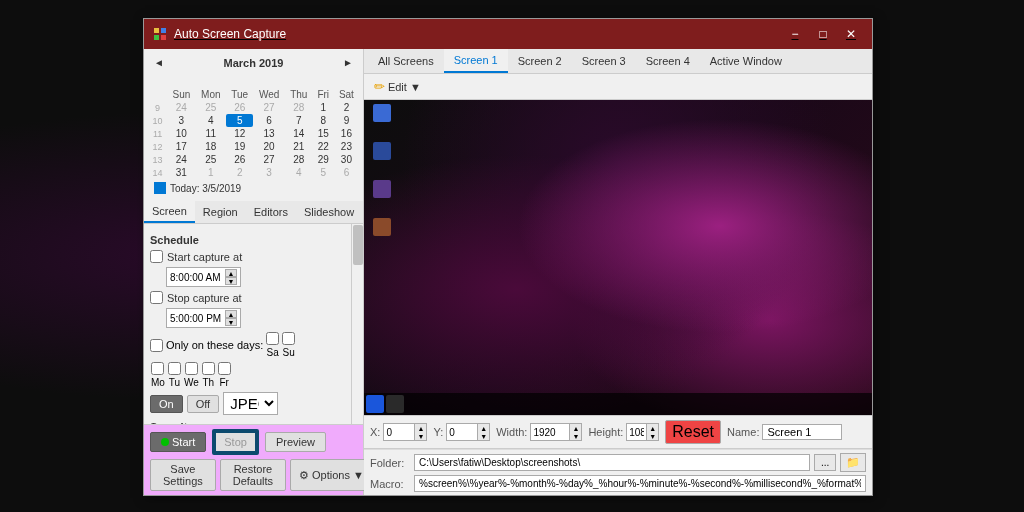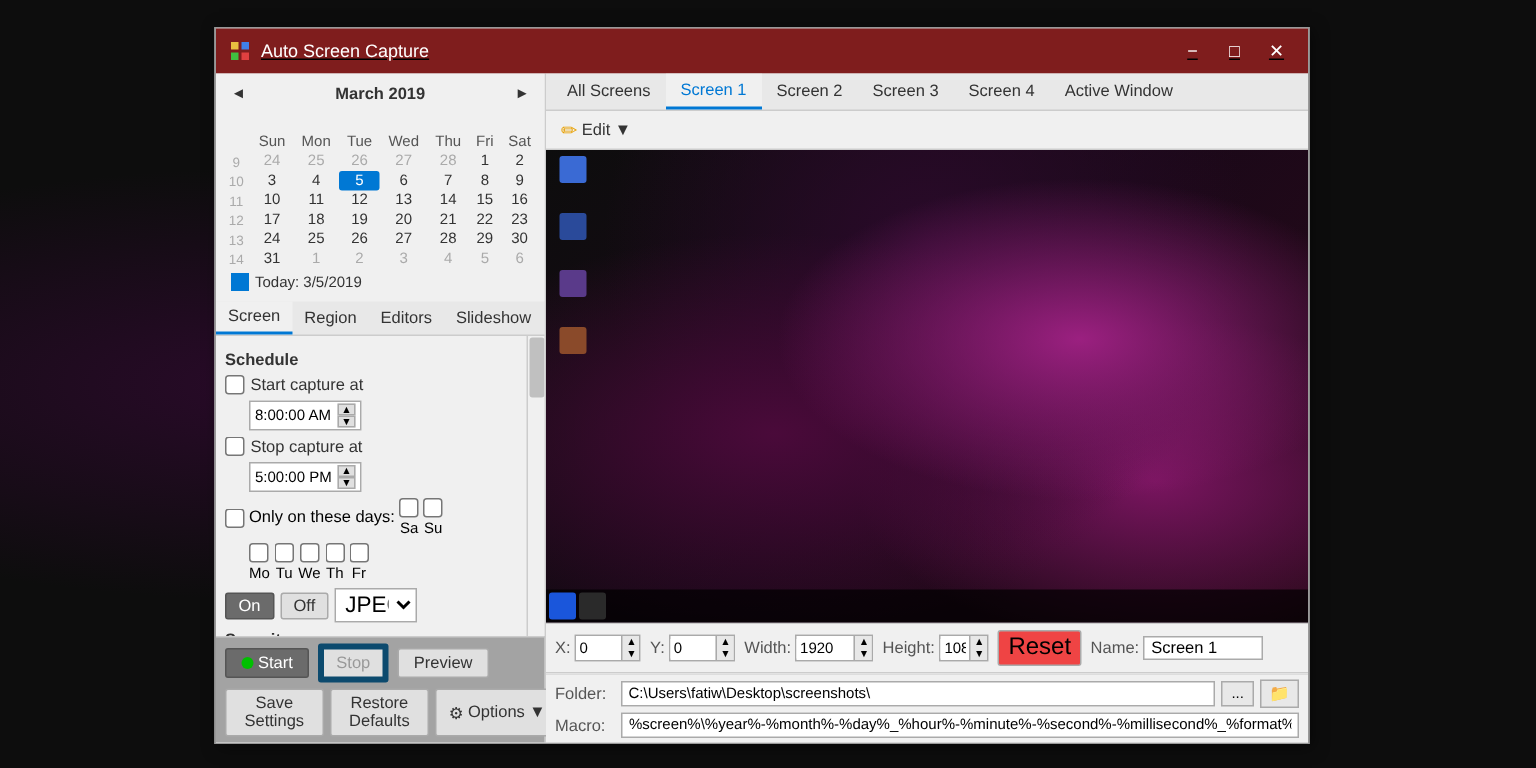--- a/index.html
+++ b/index.html
@@ -310,21 +310,21 @@
       line-height: 1.4;
     }
 
     
     .left-bottom {
       border-top: 1px solid #ccc;
       padding: 4px 6px;
       display: flex;
       flex-direction: column;
       gap: 4px;
-      background: #a3a3a3;
+      background: #f0abfc;
       flex-shrink: 0;
     }
     .bottom-controls-row {
       display: flex;
       align-items: center;
       gap: 6px;
     }
     .start-btn {
       background: #6b6b6b;
       color: white;
@@ -791,21 +791,21 @@
             <span>Only on these days:</span>
             <div class="day-check">
               <input type="checkbox" style="">
               <span>Sa</span>
             </div>
             <div class="day-check">
               <input type="checkbox" style="">
               <span>Su</span>
             </div>
           </div>
-          <div class="days-row" style="margin-left:16px;">
+          <div class="days-row" style="margin-left:1px;">
             <div class="day-check">
               <input type="checkbox" style="">
               <span>Mo</span>
             </div>
             <div class="day-check">
               <input type="checkbox" style="">
               <span>Tu</span>
             </div>
             <div class="day-check">
               <input type="checkbox" style="">

